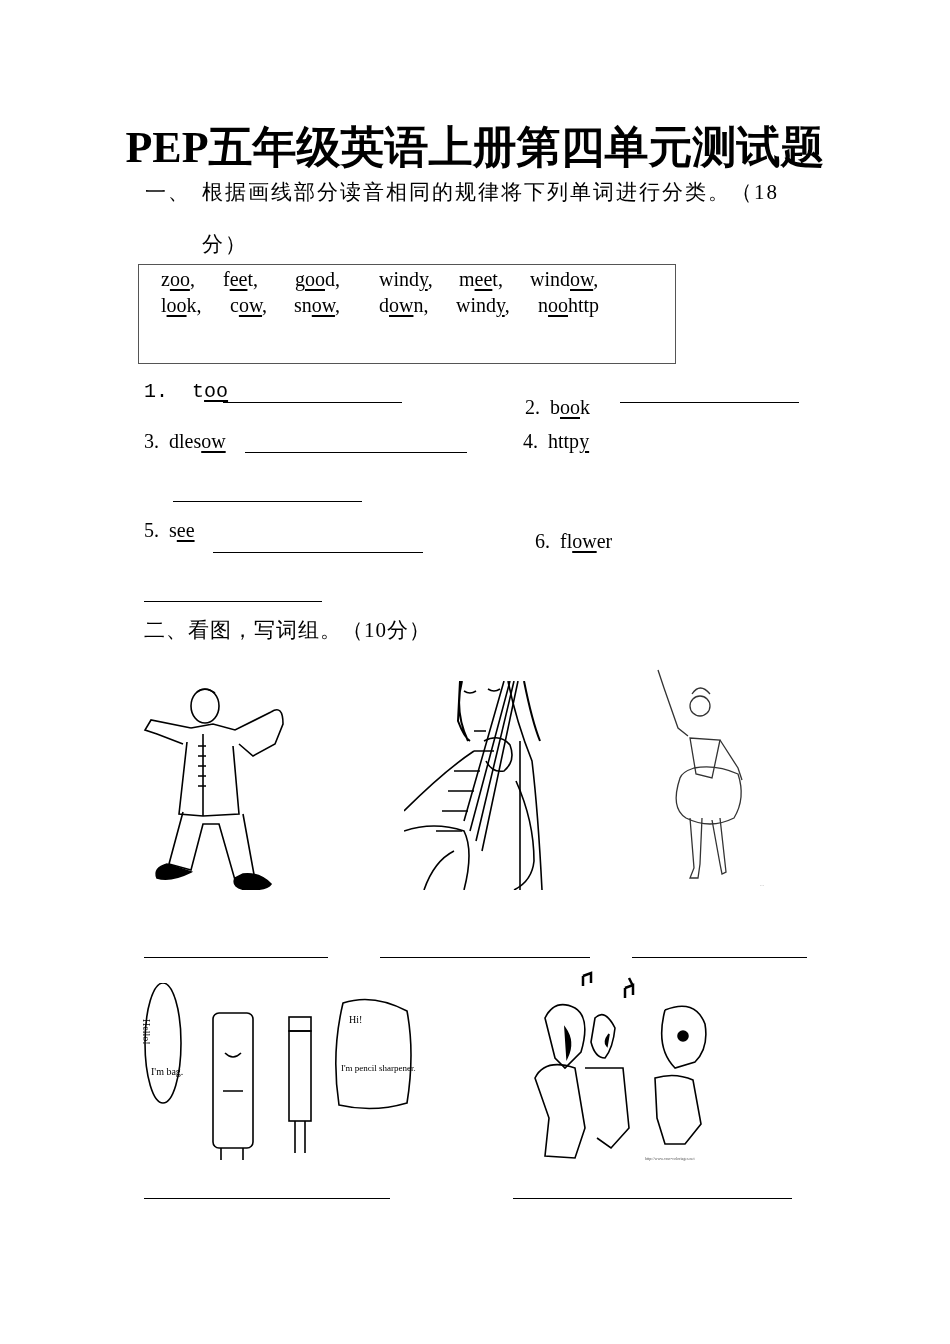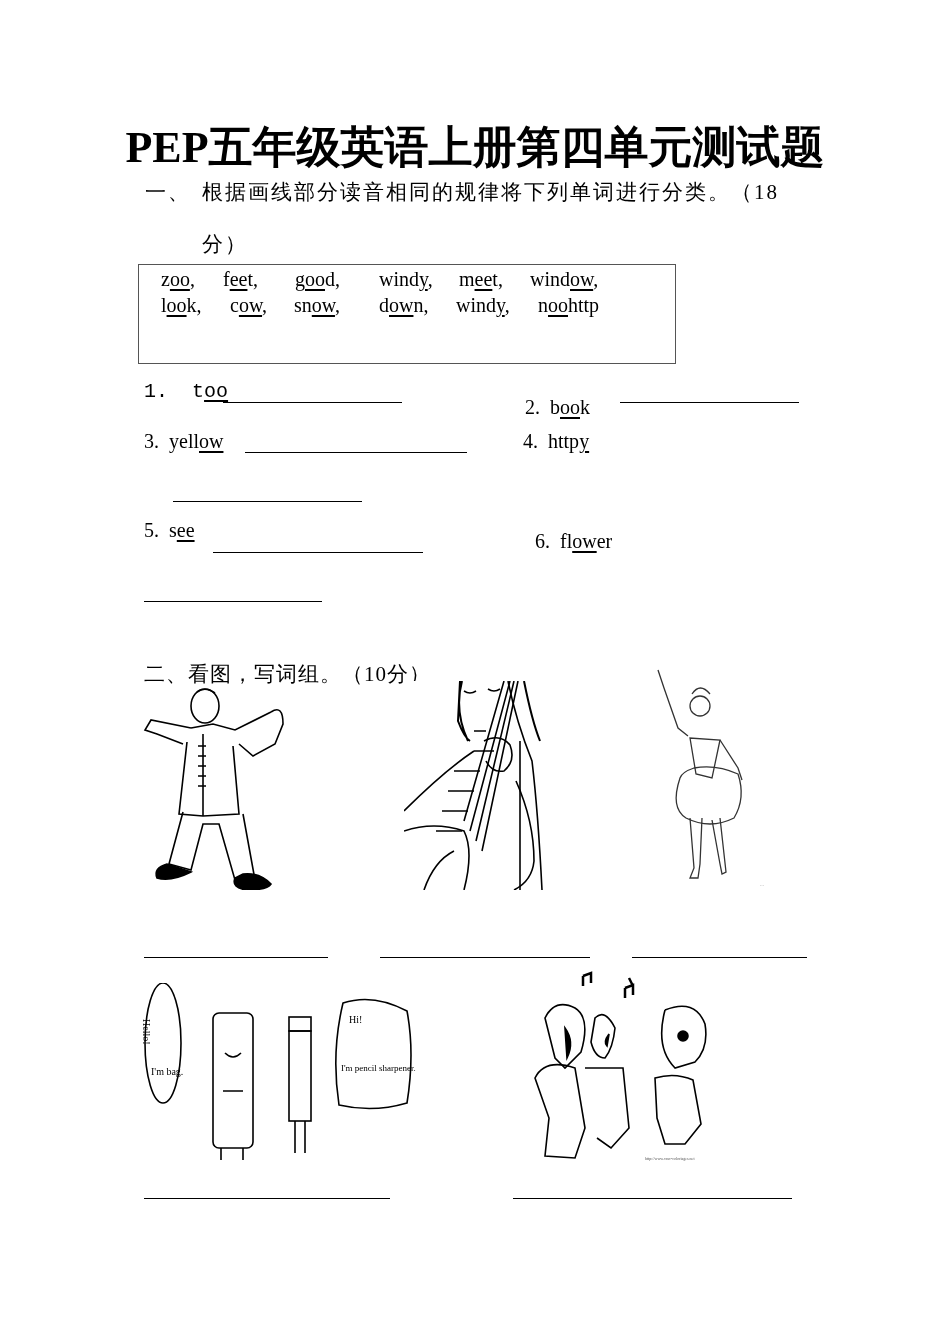--- a/index.html
+++ b/index.html
@@ -49,40 +49,40 @@
   <span>1.</span>&nbsp; <span>t</span><span class="u">oo</span><span></span>
 </div>
 <div class="blank" style="left:223px; top:402px; width:179px;"></div>
 
 <div class="abs q" style="left:525px; top:380px;margin-top:16px;">
   <span>2.</span>&nbsp; <span>b</span><span class="u">oo</span><span>k</span>
 </div>
 <div class="blank" style="left:620px; top:402px; width:179px;"></div>
 
 <div class="abs q" style="left:144px; top:430px;">
-  <span>3.</span>&nbsp; <span>yell</span><span class="u">ow</span><span></span>
+  <span>3.</span>&nbsp; <span>dles</span><span class="u">ow</span><span></span>
 </div>
 <div class="blank" style="left:245px; top:452px; width:222px;"></div>
 
 <div class="abs q" style="left:523px; top:430px;">
   <span>4.</span>&nbsp; <span>http</span><span class="u">y</span><span></span>
 </div>
 <div class="blank" style="left:173px; top:501px; width:189px;"></div>
 
 <div class="abs q" style="left:144px; top:519px;">
   <span>5.</span>&nbsp; <span>s</span><span class="u">ee</span><span></span>
 </div>
 <div class="blank" style="left:213px; top:552px; width:210px;"></div>
 
 <div class="abs q" style="left:535px; top:530px;">
   <span>6.</span>&nbsp; <span>fl</span><span class="u">ow</span><span>er</span>
 </div>
 <div class="blank" style="left:144px; top:601px; width:178px;"></div>
 
-<div class="abs sec" style="left:144px; top:660px; letter-spacing:1px; white-space:nowrap;">二、看图，写词组。（10分）</div>
+<div class="abs sec" style="left:144px; top:616px; letter-spacing:1px; white-space:nowrap;">二、看图，写词组。（10分）</div>
 
 <div class="pic" style="left:143px; top:684px; width:145px; height:206px;">
   <svg width="145" height="206" viewBox="0 0 145 206" fill="none" stroke="#000" stroke-width="1.6">
     <ellipse cx="62" cy="22" rx="14" ry="17"></ellipse>
     <path d="M54 8 Q62 2 72 9"></path>
     <path d="M48 44 L70 40 L92 46 L128 28"></path>
     <path d="M128 28 Q140 20 140 40 L132 60 L110 72 L96 60"></path>
     <path d="M48 44 L8 36 L2 46 L14 50 L40 60"></path>
     <path d="M44 58 L36 130 L60 132 L96 130 L90 62"></path>
     <path d="M60 50 L60 132"></path>

